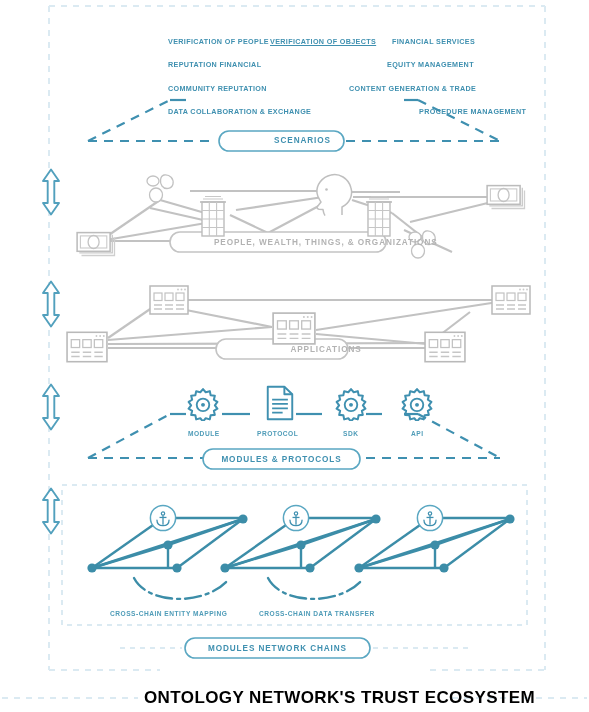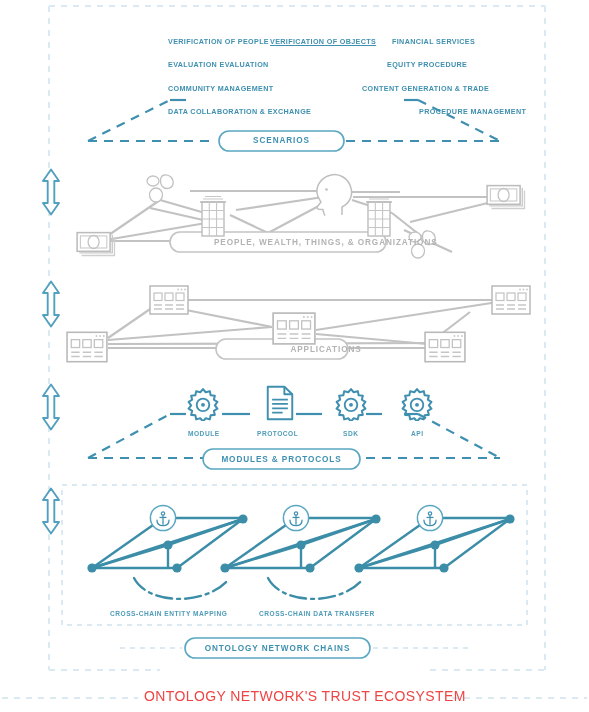--- a/index.html
+++ b/index.html
@@ -7,21 +7,21 @@
        font-family:"Liberation Sans","DejaVu Sans",sans-serif;}
   #root{position:absolute;left:0;top:0;width:589px;height:712px;}
   svg.layer{position:absolute;left:0;top:0;width:589px;height:712px;overflow:visible;}
   .lbl{position:absolute;color:#3f90b0;font-size:7.2px;letter-spacing:.35px;
        white-space:nowrap;font-weight:600;}
   .pill-txt{position:absolute;color:#3f90b0;font-size:8.2px;letter-spacing:.9px;
             font-weight:700;white-space:nowrap;text-align:center;}
   .pill-txt.gray{color:#b3b3b3;font-weight:600;margin-left:44px;}
   .small-cap{position:absolute;color:#4f9cb8;font-size:6.6px;letter-spacing:.5px;
              font-weight:600;white-space:nowrap;}
-  .maintitle{position:absolute;color:#ef4444;font-size:14px;font-weight:400;
+  .maintitle{position:absolute;color:#000000;font-size:17px;font-weight:700;
              letter-spacing:.4px;white-space:nowrap;}
 </style>
 </head>
 <body>
 
 <div id="root">
 
   <svg class="layer" viewBox="0 0 589 712">
     <defs>
 
@@ -259,32 +259,32 @@
 
     <use href="#ic-dblarrow" x="40" y="168" width="22" height="48"></use>
     <use href="#ic-dblarrow" x="40" y="280" width="22" height="48"></use>
     <use href="#ic-dblarrow" x="40" y="383" width="22" height="48"></use>
     <use href="#ic-dblarrow" x="40" y="487" width="22" height="48"></use>
   </svg>
 
   <div class="lbl" style="left:168px;top:37px;">VERIFICATION OF PEOPLE</div>
   <div class="lbl" style="left:270px;top:37px;text-decoration:underline;">VERIFICATION OF OBJECTS</div>
   <div class="lbl" style="left:392px;top:37px;">FINANCIAL SERVICES</div>
-  <div class="lbl" style="left:168px;top:60px;">EVALUATION EVALUATION</div>
-  <div class="lbl" style="left:387px;top:60px;">EQUITY PROCEDURE</div>
-  <div class="lbl" style="left:168px;top:84px;">COMMUNITY MANAGEMENT</div>
-  <div class="lbl" style="left:362px;top:84px;">CONTENT GENERATION &amp; TRADE</div>
+  <div class="lbl" style="left:168px;top:60px;">REPUTATION FINANCIAL</div>
+  <div class="lbl" style="left:387px;top:60px;">EQUITY MANAGEMENT</div>
+  <div class="lbl" style="left:168px;top:84px;">COMMUNITY REPUTATION</div>
+  <div class="lbl" style="left:349px;top:84px;">CONTENT GENERATION &amp; TRADE</div>
   <div class="lbl" style="left:168px;top:107px;">DATA COLLABORATION &amp; EXCHANGE</div>
   <div class="lbl" style="left:371px;top:107px;padding-left:48px;">PROCEDURE MANAGEMENT</div>
 
-  <div class="pill-txt" style="left:219px;top:136px;width:125px;">SCENARIOS</div>
+  <div class="pill-txt" style="left:219px;top:136px;width:125px;padding-left:21px;">SCENARIOS</div>
   <div class="pill-txt gray" style="left:170px;top:238px;width:216px;">PEOPLE, WEALTH, THINGS, &amp; ORGANIZATIONS</div>
   <div class="pill-txt gray" style="left:216px;top:345px;width:132px;">APPLICATIONS</div>
   <div class="pill-txt" style="left:203px;top:455px;width:157px;text-align:center;">MODULES &amp; PROTOCOLS</div>
-  <div class="pill-txt" style="left:185px;top:644px;width:185px;">ONTOLOGY NETWORK CHAINS</div>
+  <div class="pill-txt" style="left:185px;top:644px;width:185px;">MODULES NETWORK CHAINS</div>
 
   <div class="small-cap" style="left:188px;top:430px;">MODULE</div>
   <div class="small-cap" style="left:257px;top:430px;">PROTOCOL</div>
   <div class="small-cap" style="left:343px;top:430px;">SDK</div>
   <div class="small-cap" style="left:411px;top:430px;">API</div>
 
   <div class="small-cap" style="left:110px;top:610px;">CROSS-CHAIN ENTITY MAPPING</div>
   <div class="small-cap" style="left:259px;top:610px;">CROSS-CHAIN DATA TRANSFER</div>
 
   <div class="maintitle" style="left:144px;top:688px;">ONTOLOGY NETWORK'S TRUST ECOSYSTEM</div>

